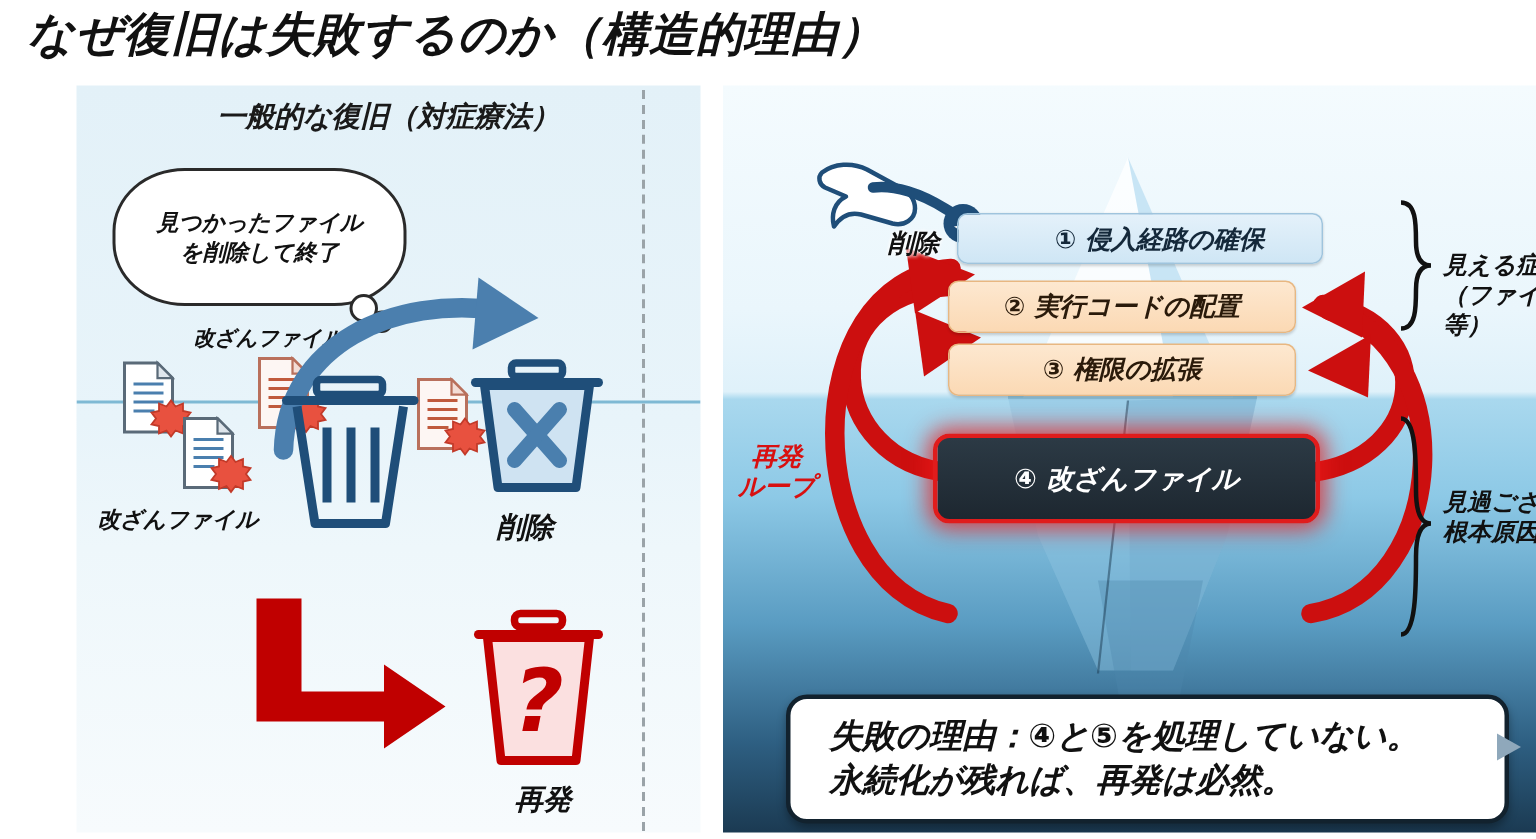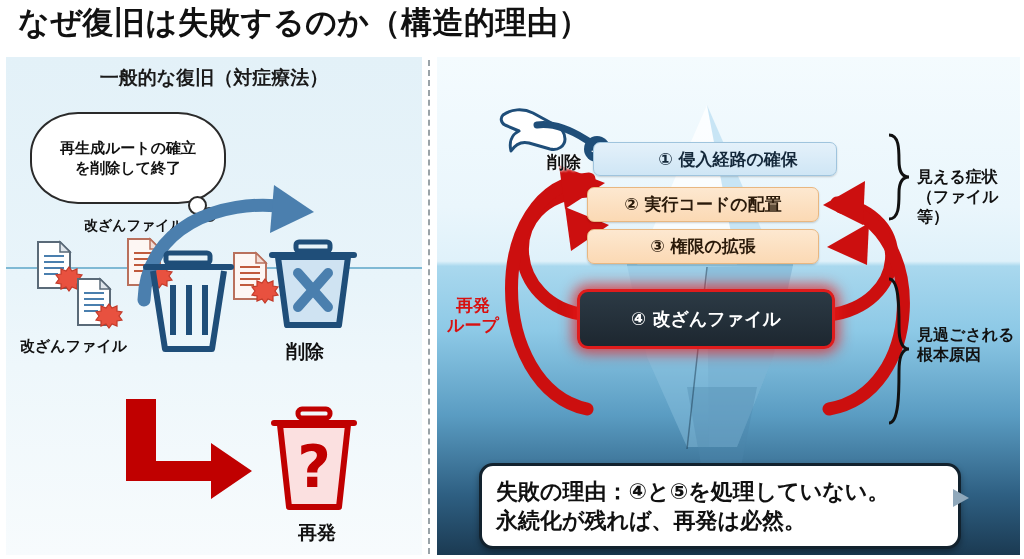--- a/index.html
+++ b/index.html
@@ -1,31 +1,31 @@
 <!DOCTYPE html>
 <html><head>
 <meta charset="utf-8">
 <style>
   html,body{margin:0;padding:0;}
   body{
     width:1024px;height:559px;overflow:hidden;
     background:#ffffff;
     font-family:"DejaVu Sans","Liberation Sans",sans-serif;
   }
-  .page{position:relative;width:892px;height:559px;}
+  .page{position:relative;width:892px;height:559px;font-style:italic;}
 
   
   .title{
     position:absolute;left:18px;top:2px;
     font-size:31px;font-weight:bold;color:#111111;
     letter-spacing:0.5px;white-space:nowrap;
   }
 
   
-  .panel{position:absolute;overflow:hidden;}
+  .panel{position:absolute;overflow:hidden;margin-left:45px;}
 
   .panel-left{
     left:6px;top:57px;width:416px;height:498px;
     background:linear-gradient(180deg,#e3f1f8 0%,#e8f4fa 45%,#eef7fb 62%,#f7fbfd 100%);
   }
   .panel-right{
     left:437px;top:57px;width:583px;height:498px;
     background:linear-gradient(180deg,#f4fbfe 0%,#eaf6fc 30%,#dff1fa 41%,
                #a9d8ee 42%,#8dc9e6 55%,#5a9cc2 72%,#2e5f82 88%,#1b3a52 100%);
   }
@@ -135,21 +135,21 @@
   .bl-top{left:480px;top:110px;}
   .bl-bot{left:480px;top:268px;}
 
   .callout{
     position:absolute;left:42px;top:406px;width:476px;height:80px;
     background:#ffffff;border:3px solid #12222e;border-radius:14px;
     display:flex;align-items:center;justify-content:flex-start;
     box-shadow:0 3px 6px rgba(0,0,0,.35);
   }
   .callout-text{
-    padding-left:14px;font-size:22px;font-weight:bold;color:#111;
+    padding-left:26px;font-size:22px;font-weight:bold;color:#111;
     line-height:1.32;white-space:pre-line;
   }
   .callout-tail{
     position:absolute;left:516px;top:432px;
     width:0;height:0;border-top:9px solid transparent;
     border-bottom:9px solid transparent;border-left:16px solid #8fa8bb;
   }
   svg.overlay{position:absolute;left:0;top:0;pointer-events:none;}
 </style>
 </head>
@@ -158,21 +158,21 @@
 <div class="page">
 
   <div class="title">なぜ復旧は失敗するのか（構造的理由）</div>
 
   <div class="panel panel-left">
     <div class="panel-title">一般的な復旧（対症療法）</div>
 
     <div class="waterline-left"></div>
 
     <div class="bubble">
-      <div class="bubble-text">再生成ルートの確立
+      <div class="bubble-text">見つかったファイル
 を削除して終了</div>
     </div>
     <div class="bub-dot bub-d1"></div>
     <div class="bub-dot bub-d2"></div>
 
     <div class="label-files-top">改ざんファイル</div>
     <div class="label-files-left">改ざんファイル</div>
     <div class="label-delete-l">削除</div>
     <div class="label-recur-l">再発</div>
 

